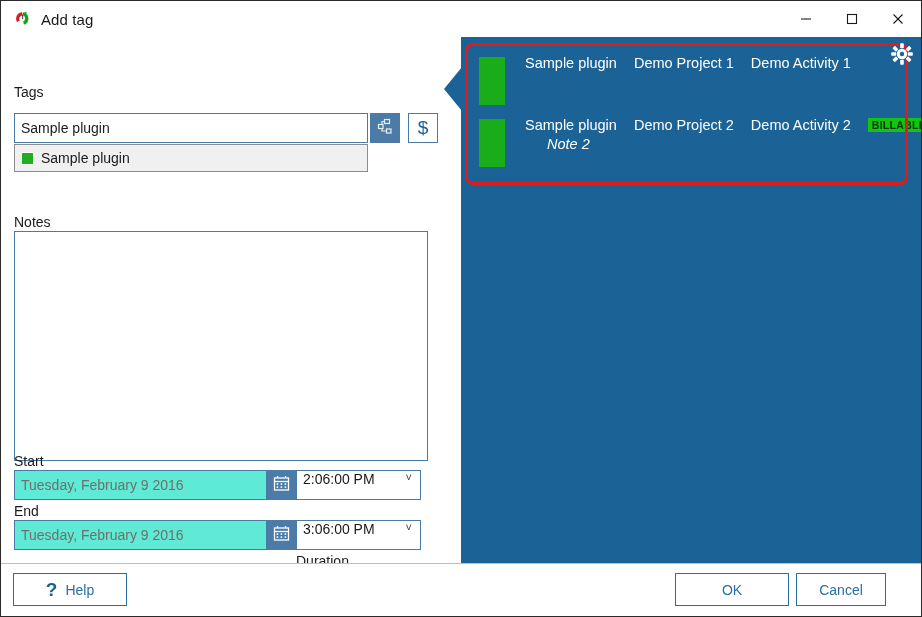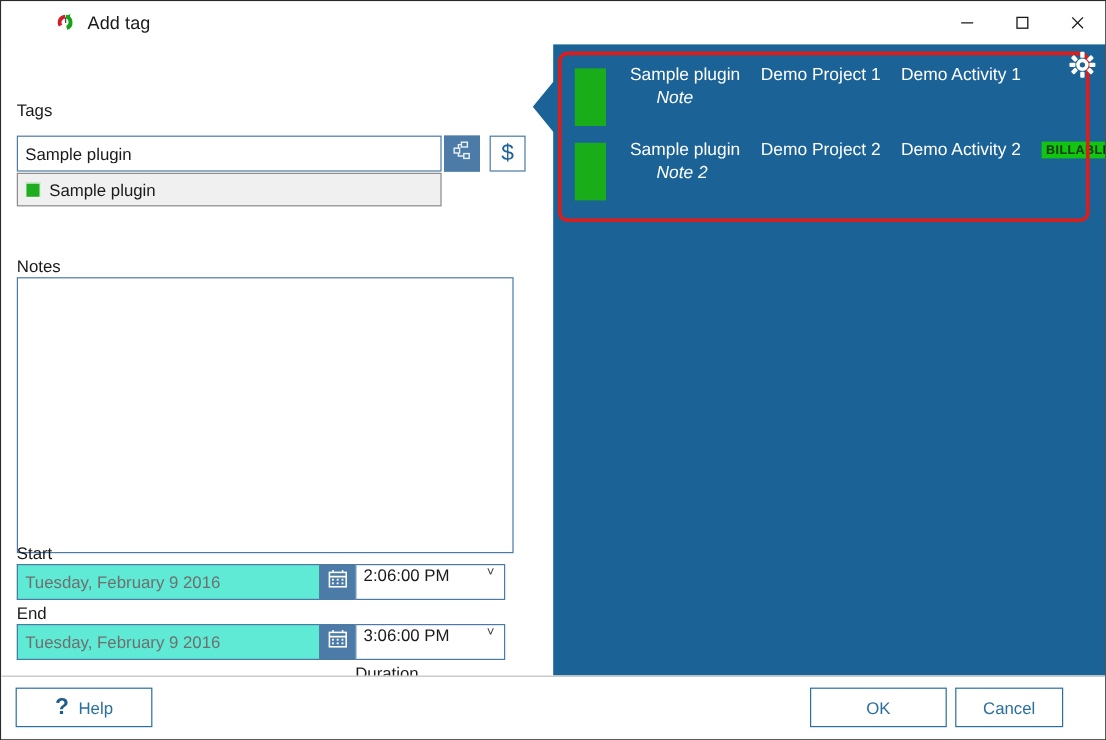--- a/index.html
+++ b/index.html
@@ -16,21 +16,21 @@
     background: #ffffff;
     border: 1px solid #2a2a2a;
     overflow: hidden;
   }
 
   
   .titlebar {
     position: absolute; left: 0; top: 0;
     width: 920px; height: 36px;
     background: #ffffff;
-    display: flex; align-items: center; padding-left: 32px;
+    display: flex; align-items: center;
   }
   .title-icon {
     margin-left: 12px; width: 20px; height: 20px;
     position: relative; flex: none;
   }
   .title-text {
     margin-left: 8px;
     font-size: 15px; color: #1a1a1a;
     letter-spacing: 0.1px;
   }
@@ -384,21 +384,20 @@
     <div class="entries">
 
       <div class="entry">
         <div class="entry-bar"></div>
         <div class="entry-body">
           <div class="entry-line1">
             <span class="e-field">Sample plugin</span>
             <span class="e-field">Demo Project 1</span>
             <span class="e-field">Demo Activity 1</span>
           </div>
-          <div class="entry-note">Note</div>
         </div>
       </div>
 
       <div class="entry">
         <div class="entry-bar"></div>
         <div class="entry-body">
           <div class="entry-line1">
             <span class="e-field">Sample plugin</span>
             <span class="e-field">Demo Project 2</span>
             <span class="e-field">Demo Activity 2</span>

